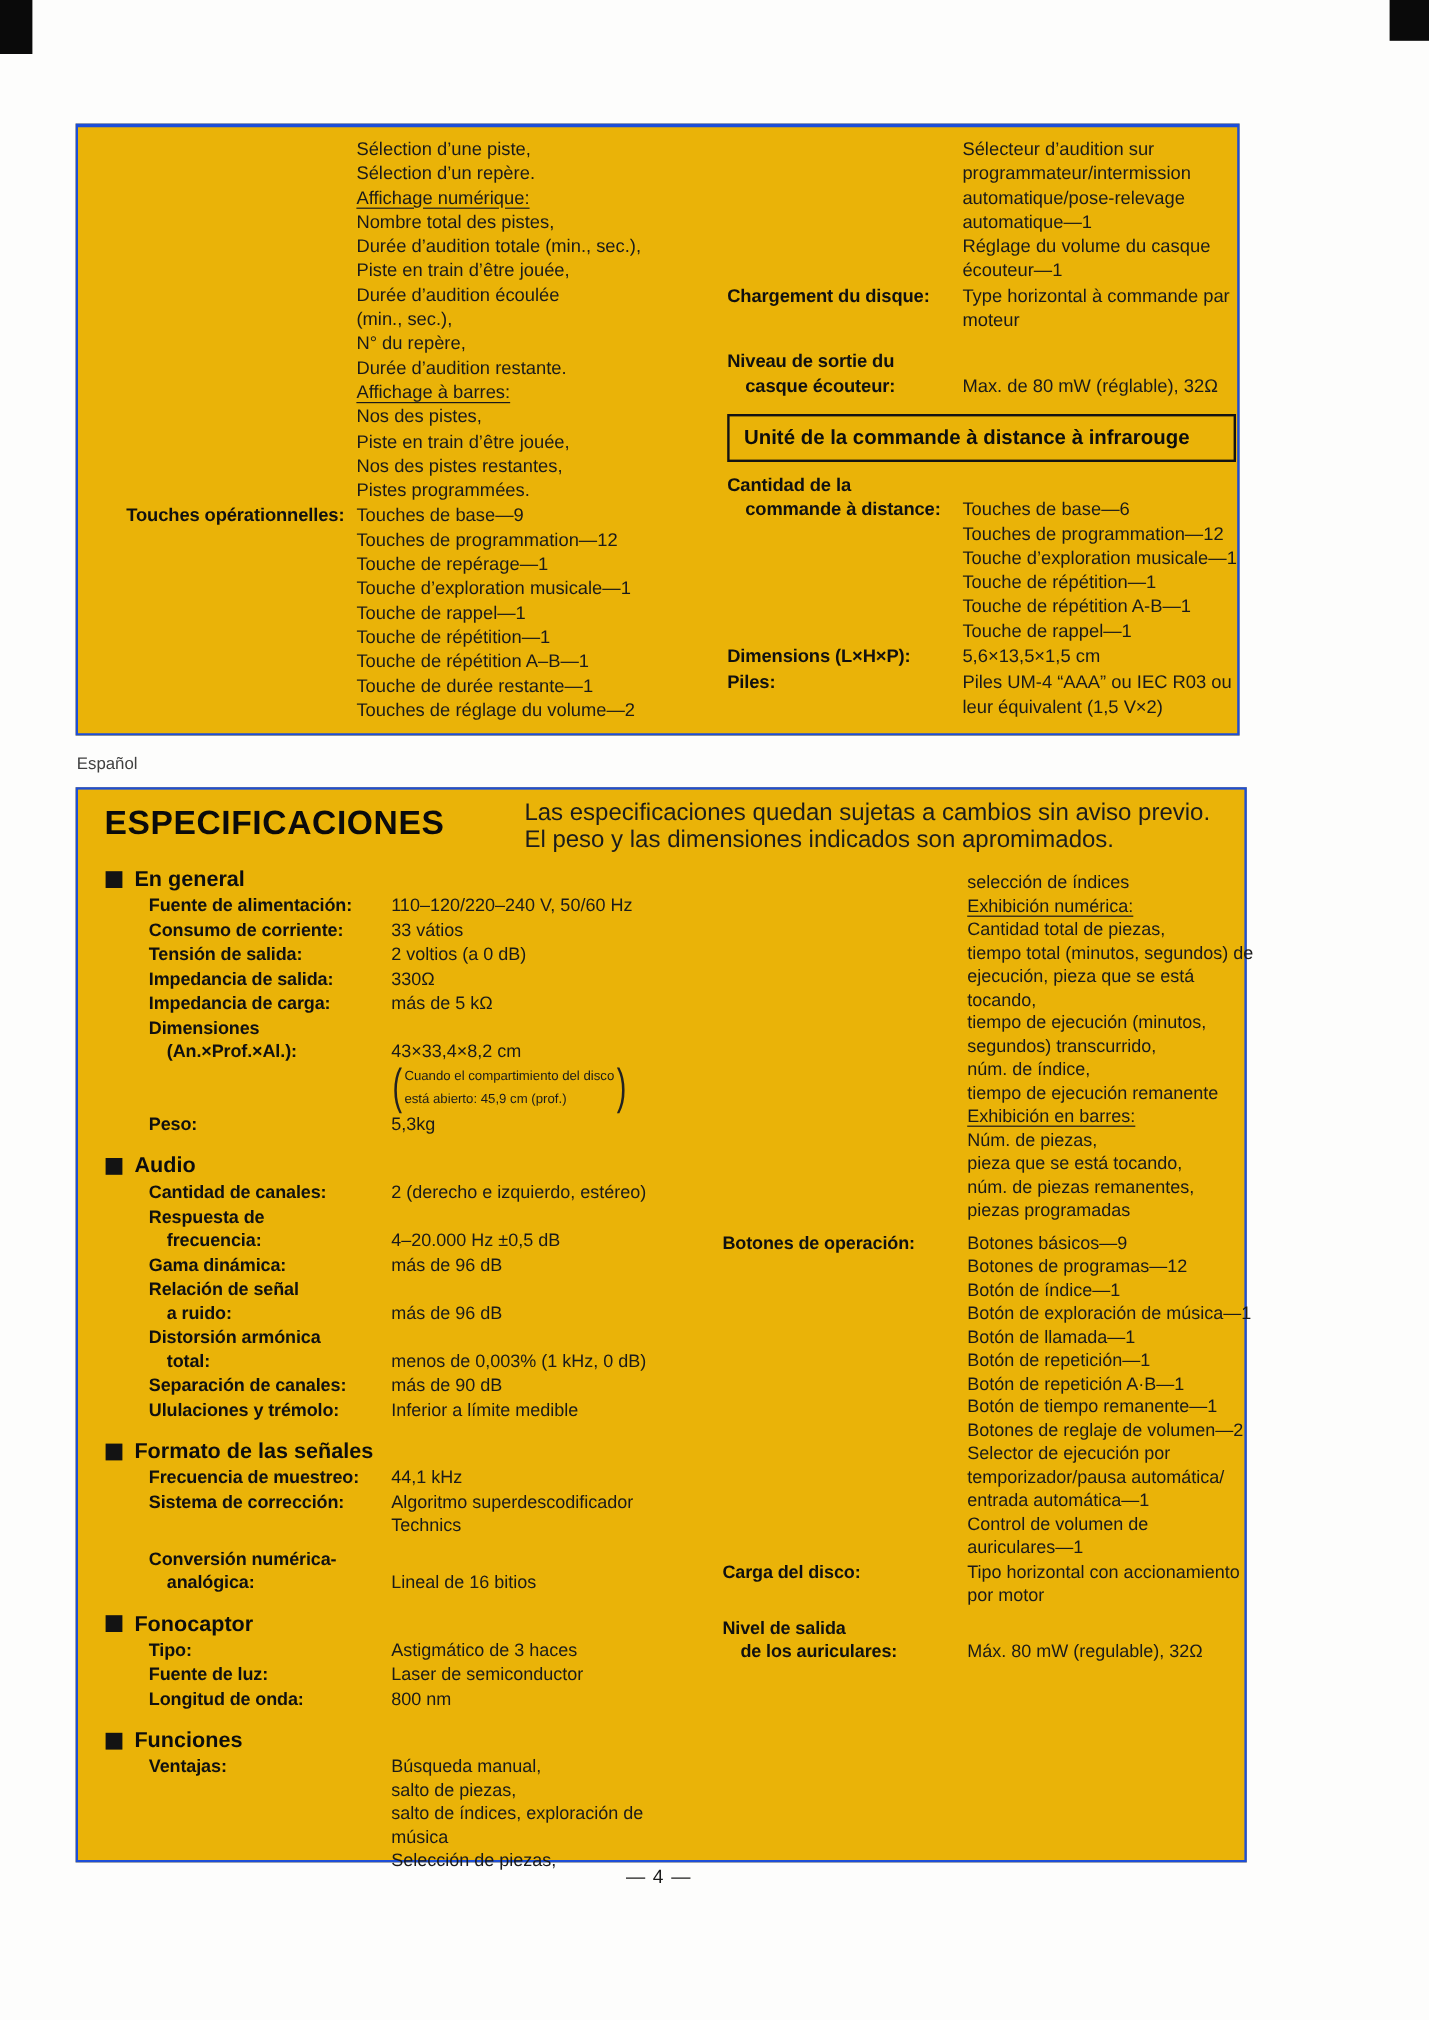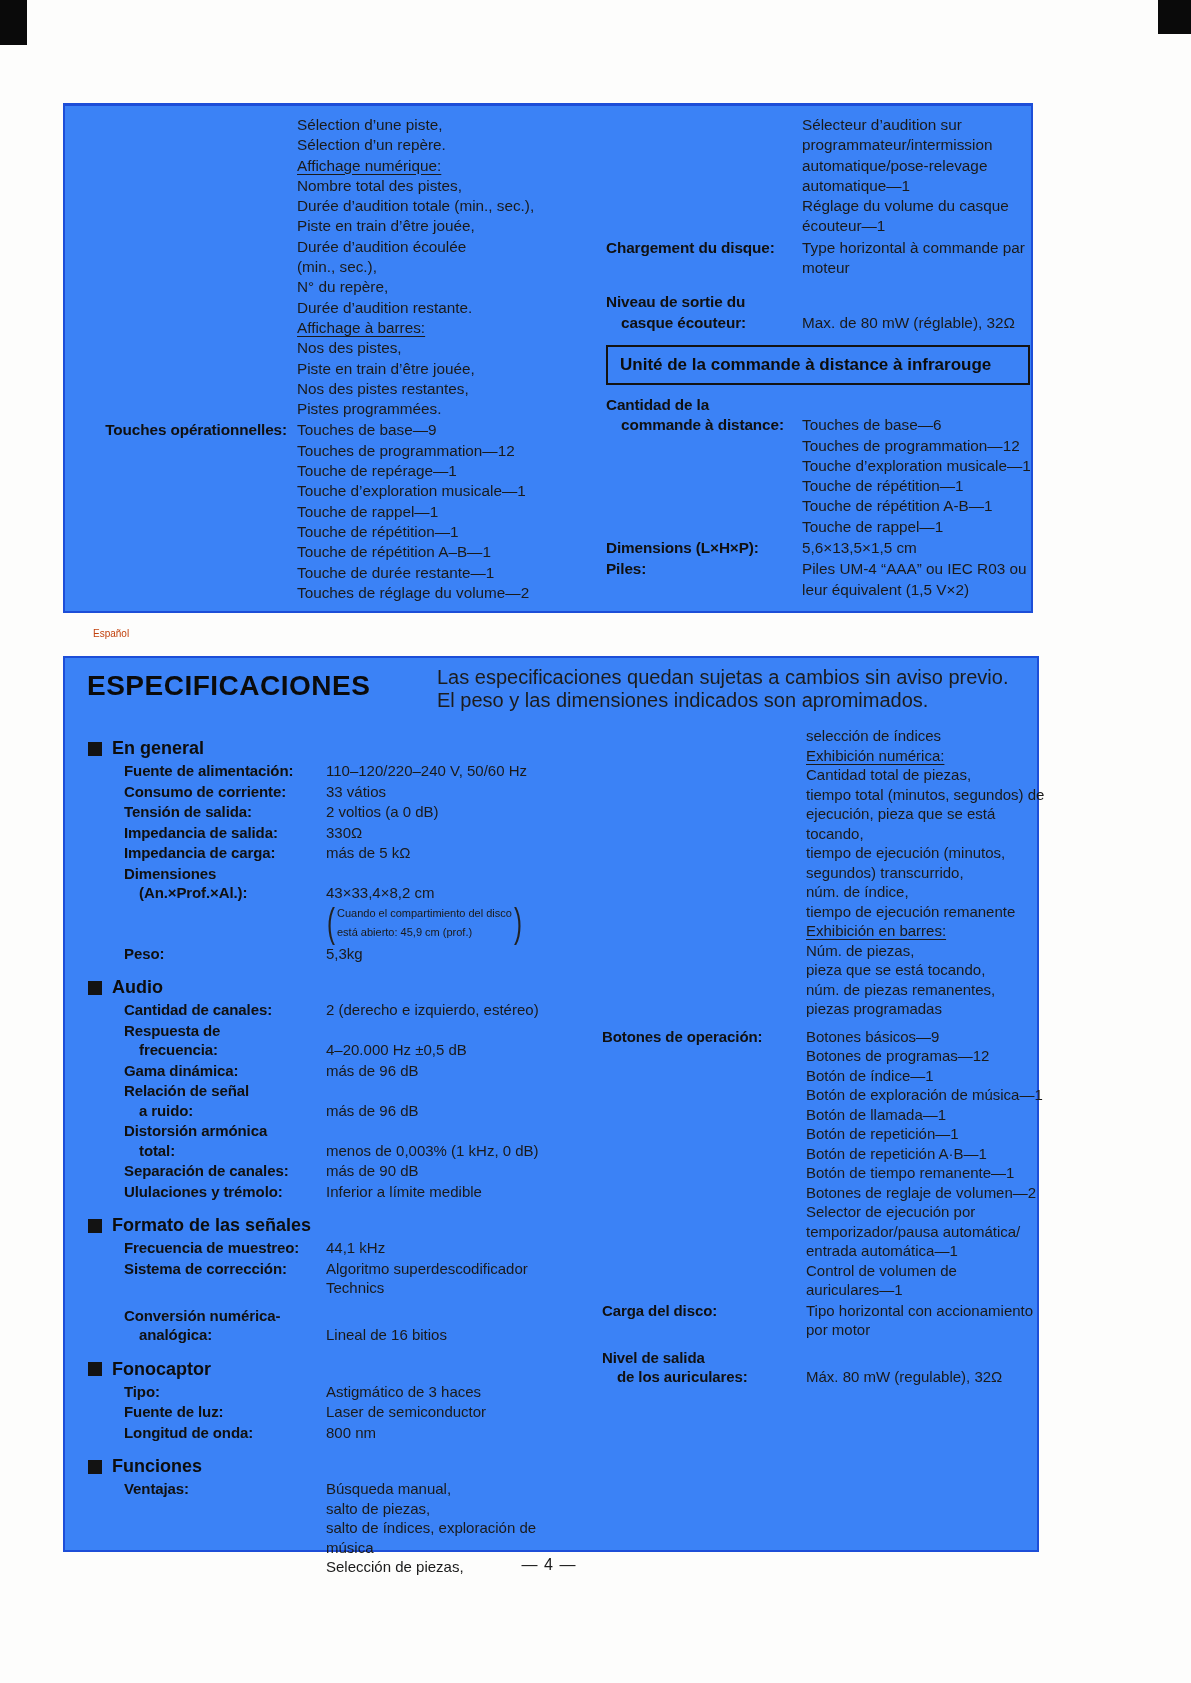--- a/index.html
+++ b/index.html
@@ -5,28 +5,28 @@
   html,body{margin:0;padding:0;}
   body{
     width:1191px;height:1683px;position:relative;
     background:#fdfdfc;color:#1a1a1a;
     font-family:"Liberation Sans","DejaVu Sans",sans-serif;
   }
   .scan-corner{position:absolute;background:#0a0a0a;}
   .corner-tl{left:0;top:0;width:27px;height:45px;}
   .corner-tr{right:0;top:0;width:33px;height:34px;}
 
-  .spec-box{position:absolute;border:2px solid #1d4ed8;background:#3b82f6;text-decoration:underline;}
+  .spec-box{position:absolute;border:2px solid #1d4ed8;background:#eab308;text-decoration:underline;}
   .french-box{left:63px;top:103px;width:966px;height:505px;border-top-width:3px;}
   .spanish-box{left:63px;top:656px;width:972px;height:892px;}
 
   .col{position:absolute;}
   .fr-left{left:16px;top:9px;width:488px;}
   .fr-right{left:541px;top:9px;width:424px;}
-  .es-left{left:23px;top:80px;width:502px;}
+  .es-left{left:23px;top:64px;width:502px;}
   .es-right{left:537px;top:68px;width:432px;}
 
   .entry{display:grid;column-gap:8px;}
   .entry + .entry{margin-top:1px;}
   .fr-left .entry{grid-template-columns:208px 1fr;}
   .fr-right .entry{grid-template-columns:188px 1fr;}
   .es-left .entry{grid-template-columns:194px 1fr;margin-left:36px;}
   .es-right .entry{grid-template-columns:196px 1fr;}
 
   .line{white-space:nowrap;}
@@ -44,21 +44,21 @@
 
   .boxed-head{border:2.5px solid #131313;font-weight:700;font-size:17px;
     line-height:22px;padding:7px 10px 7px 12px;margin:12px 0 10px;
     white-space:nowrap;color:#0d0d0d;}
 
   .paren-note{display:flex;align-items:center;height:40px !important;gap:1px;}
   .paren{font-size:24px;font-weight:400;transform:scaleY(1.7);
     display:inline-block;padding:0 1px;color:#222;}
   .pline{font-size:11px;line-height:19px;white-space:nowrap;}
 
-  .lang-label{position:absolute;left:64px;top:628px;font-size:10px;color:#c2410c;margin-left:29px;}
+  .lang-label{position:absolute;left:64px;top:628px;font-size:14px;color:#404040;}
   .es-title{position:absolute;left:22px;top:12px;font-size:28px;font-weight:700;
     letter-spacing:0.5px;color:#0b0b0b;}
   .es-note{position:absolute;left:372px;top:8px;font-size:20px;line-height:23px;color:#1c1c1c;}
   .page-num{position:absolute;left:63px;top:1556px;width:972px;text-align:center;
     font-size:16px;letter-spacing:1px;color:#1a1a1a;}
 </style>
 </head>
 <body>
 
 <div class="scan-corner corner-tl"></div>

